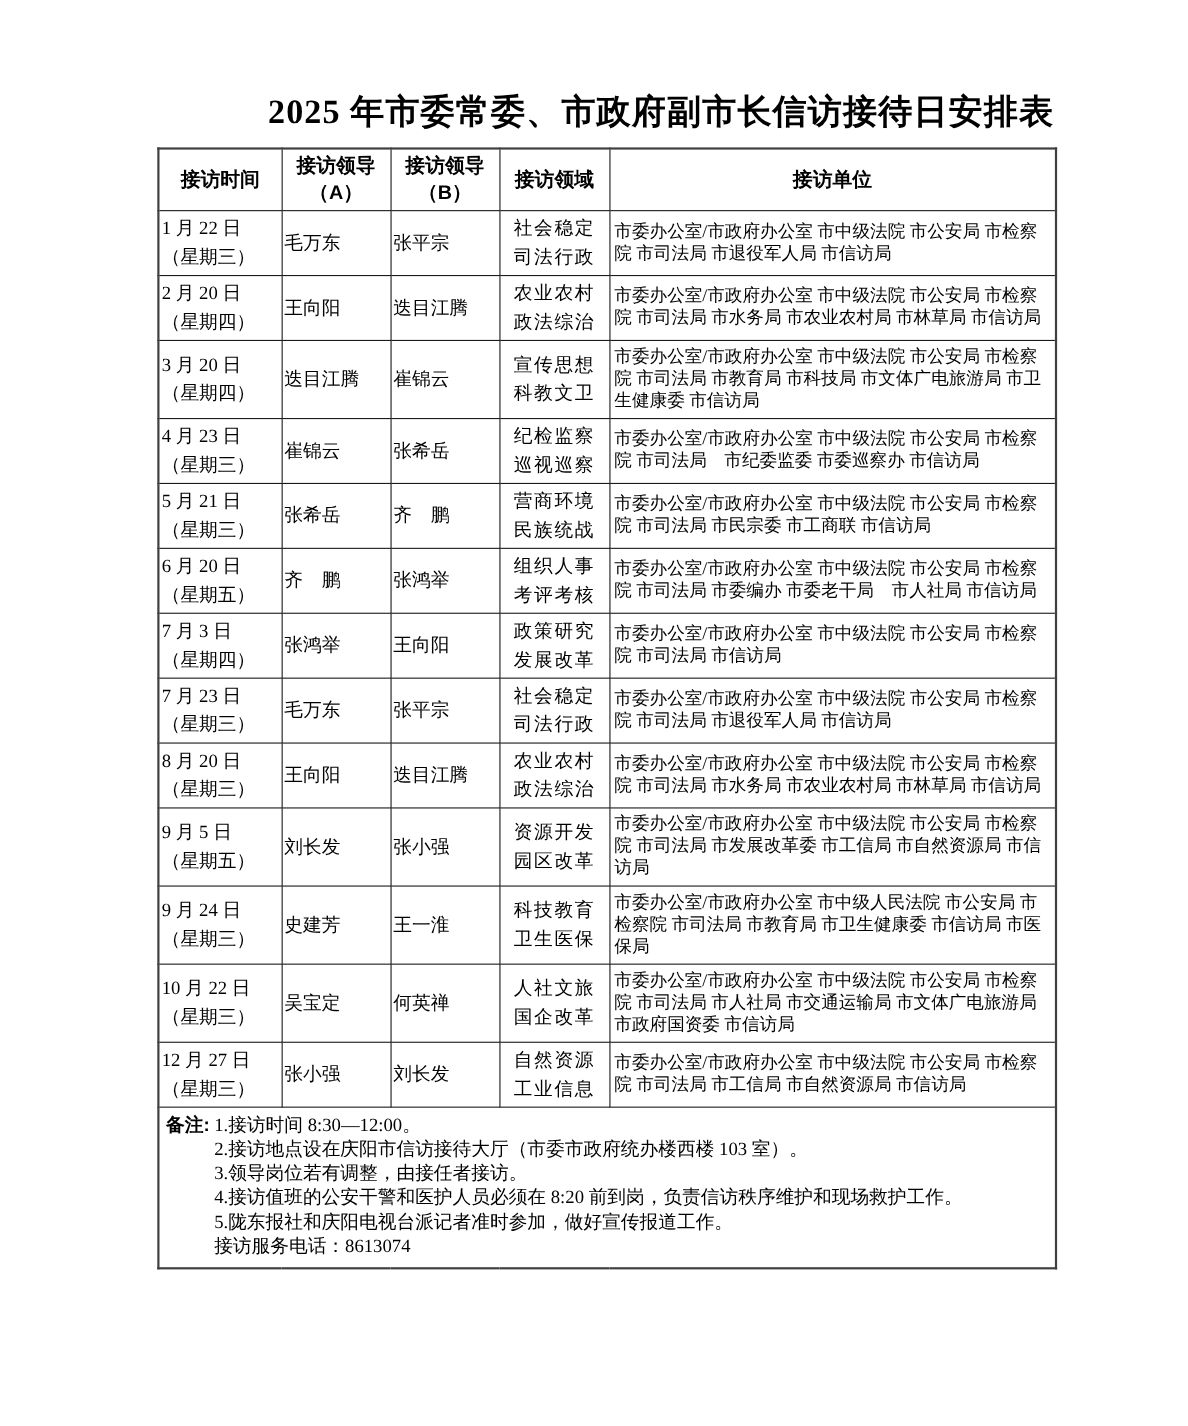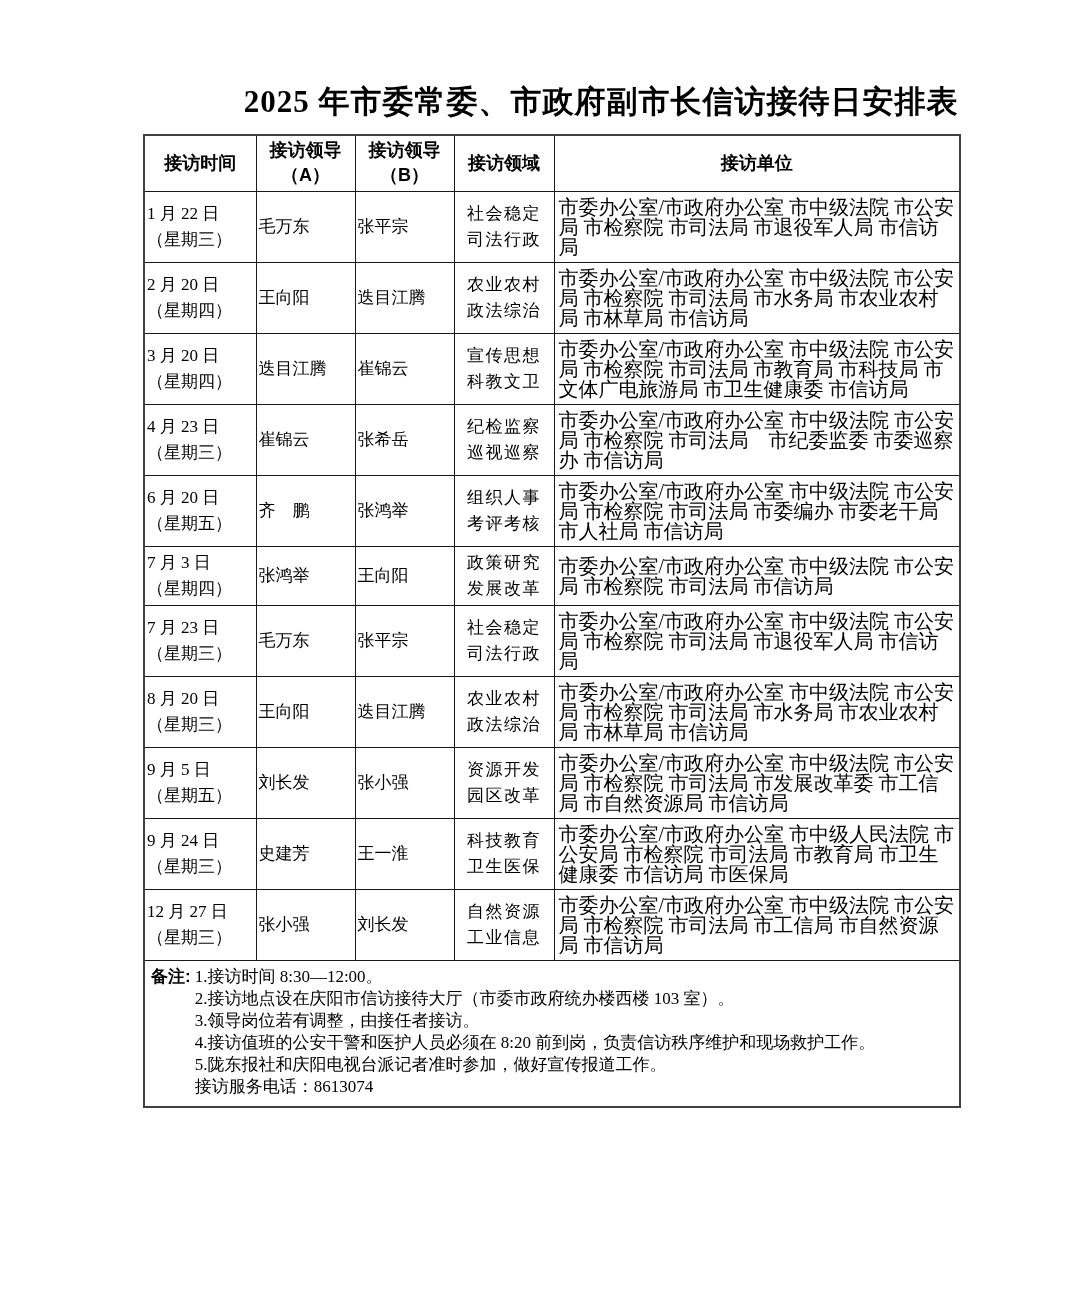--- a/index.html
+++ b/index.html
@@ -65,21 +65,21 @@
     padding: 3px 2px;
   }
   td.field-cell {
     text-align: center;
     line-height: 26px;
     white-space: pre-line;
     letter-spacing: 1.5px;
     padding: 3px 1px;
   }
   td.units-cell {
-    font-size: 20px;
+    font-size: 16px;
     line-height: 20px;
     text-align: left;
     padding: 5px 3px 5px 4px;
   }
 
   td.notes-cell {
     padding: 5px 6px 8px 6px;
     vertical-align: top;
   }
   .notes-flex { display: flex; align-items: flex-start; }
@@ -157,20 +157,29 @@
   <tr>
     <td class="c date-cell">4 月 23 日
 （星期三）</td>
     <td class="c leader-cell">崔锦云</td>
     <td class="c leader-cell">张希岳</td>
     <td class="c field-cell">纪检监察
 巡视巡察</td>
     <td class="c units-cell">市委办公室/市政府办公室 市中级法院 市公安局 市检察院 市司法局　市纪委监委 市委巡察办 市信访局</td>
   </tr>
 
+  <tr>
+    <td class="c date-cell">5 月 21 日
+（星期三）</td>
+    <td class="c leader-cell">张希岳</td>
+    <td class="c leader-cell">齐　鹏</td>
+    <td class="c field-cell">营商环境
+民族统战</td>
+    <td class="c units-cell">市委办公室/市政府办公室 市中级法院 市公安局 市检察院 市司法局 市民宗委 市工商联 市信访局</td>
+  </tr>
 
   <tr>
     <td class="c date-cell">6 月 20 日
 （星期五）</td>
     <td class="c leader-cell">齐　鹏</td>
     <td class="c leader-cell">张鸿举</td>
     <td class="c field-cell">组织人事
 考评考核</td>
     <td class="c units-cell">市委办公室/市政府办公室 市中级法院 市公安局 市检察院 市司法局 市委编办 市委老干局　市人社局 市信访局</td>
   </tr>
@@ -218,20 +227,29 @@
   <tr>
     <td class="c date-cell">9 月 24 日
 （星期三）</td>
     <td class="c leader-cell">史建芳</td>
     <td class="c leader-cell">王一淮</td>
     <td class="c field-cell">科技教育
 卫生医保</td>
     <td class="c units-cell">市委办公室/市政府办公室 市中级人民法院 市公安局 市检察院 市司法局 市教育局 市卫生健康委 市信访局 市医保局</td>
   </tr>
 
+  <tr>
+    <td class="c date-cell">10 月 22 日
+（星期三）</td>
+    <td class="c leader-cell">吴宝定</td>
+    <td class="c leader-cell">何英禅</td>
+    <td class="c field-cell">人社文旅
+国企改革</td>
+    <td class="c units-cell">市委办公室/市政府办公室 市中级法院 市公安局 市检察院 市司法局 市人社局 市交通运输局 市文体广电旅游局 市政府国资委 市信访局</td>
+  </tr>
 
 
   <tr>
     <td class="c date-cell">12 月 27 日
 （星期三）</td>
     <td class="c leader-cell">张小强</td>
     <td class="c leader-cell">刘长发</td>
     <td class="c field-cell">自然资源
 工业信息</td>
     <td class="c units-cell">市委办公室/市政府办公室 市中级法院 市公安局 市检察院 市司法局 市工信局 市自然资源局 市信访局</td>

